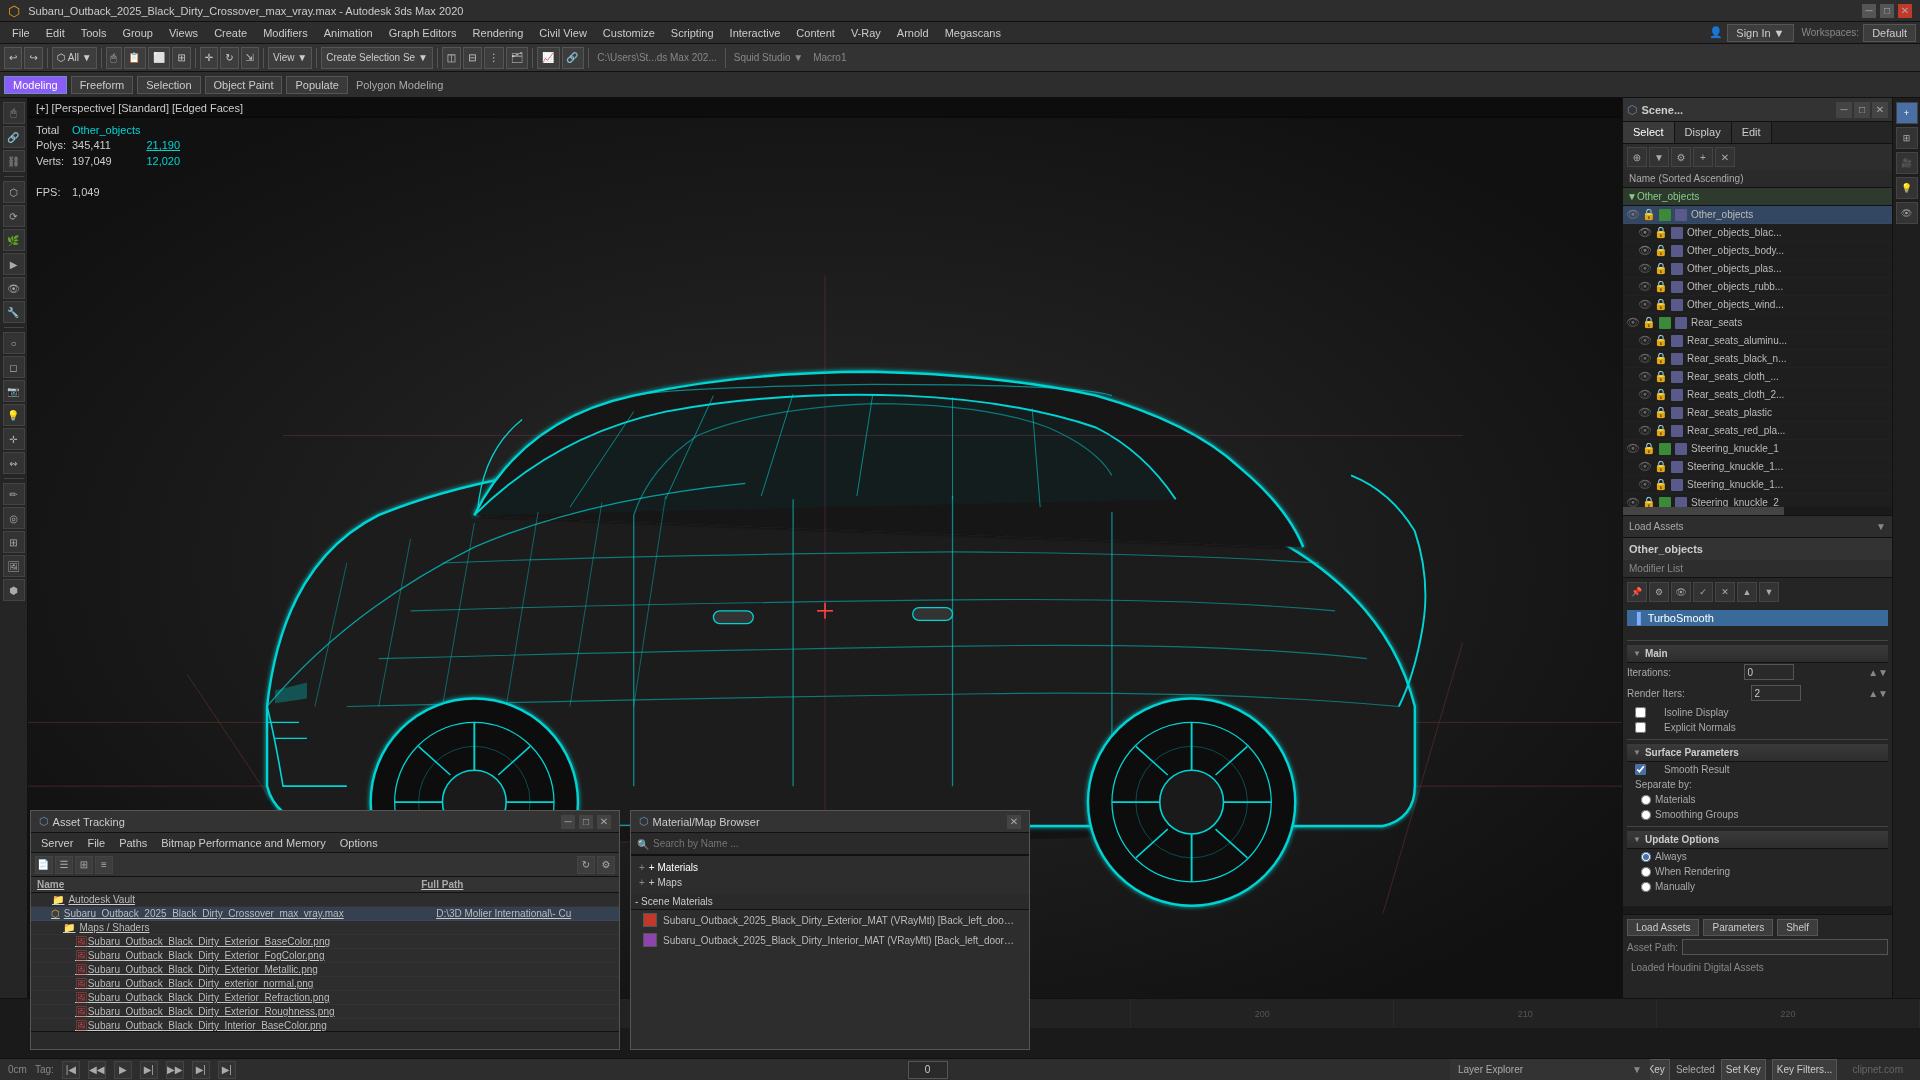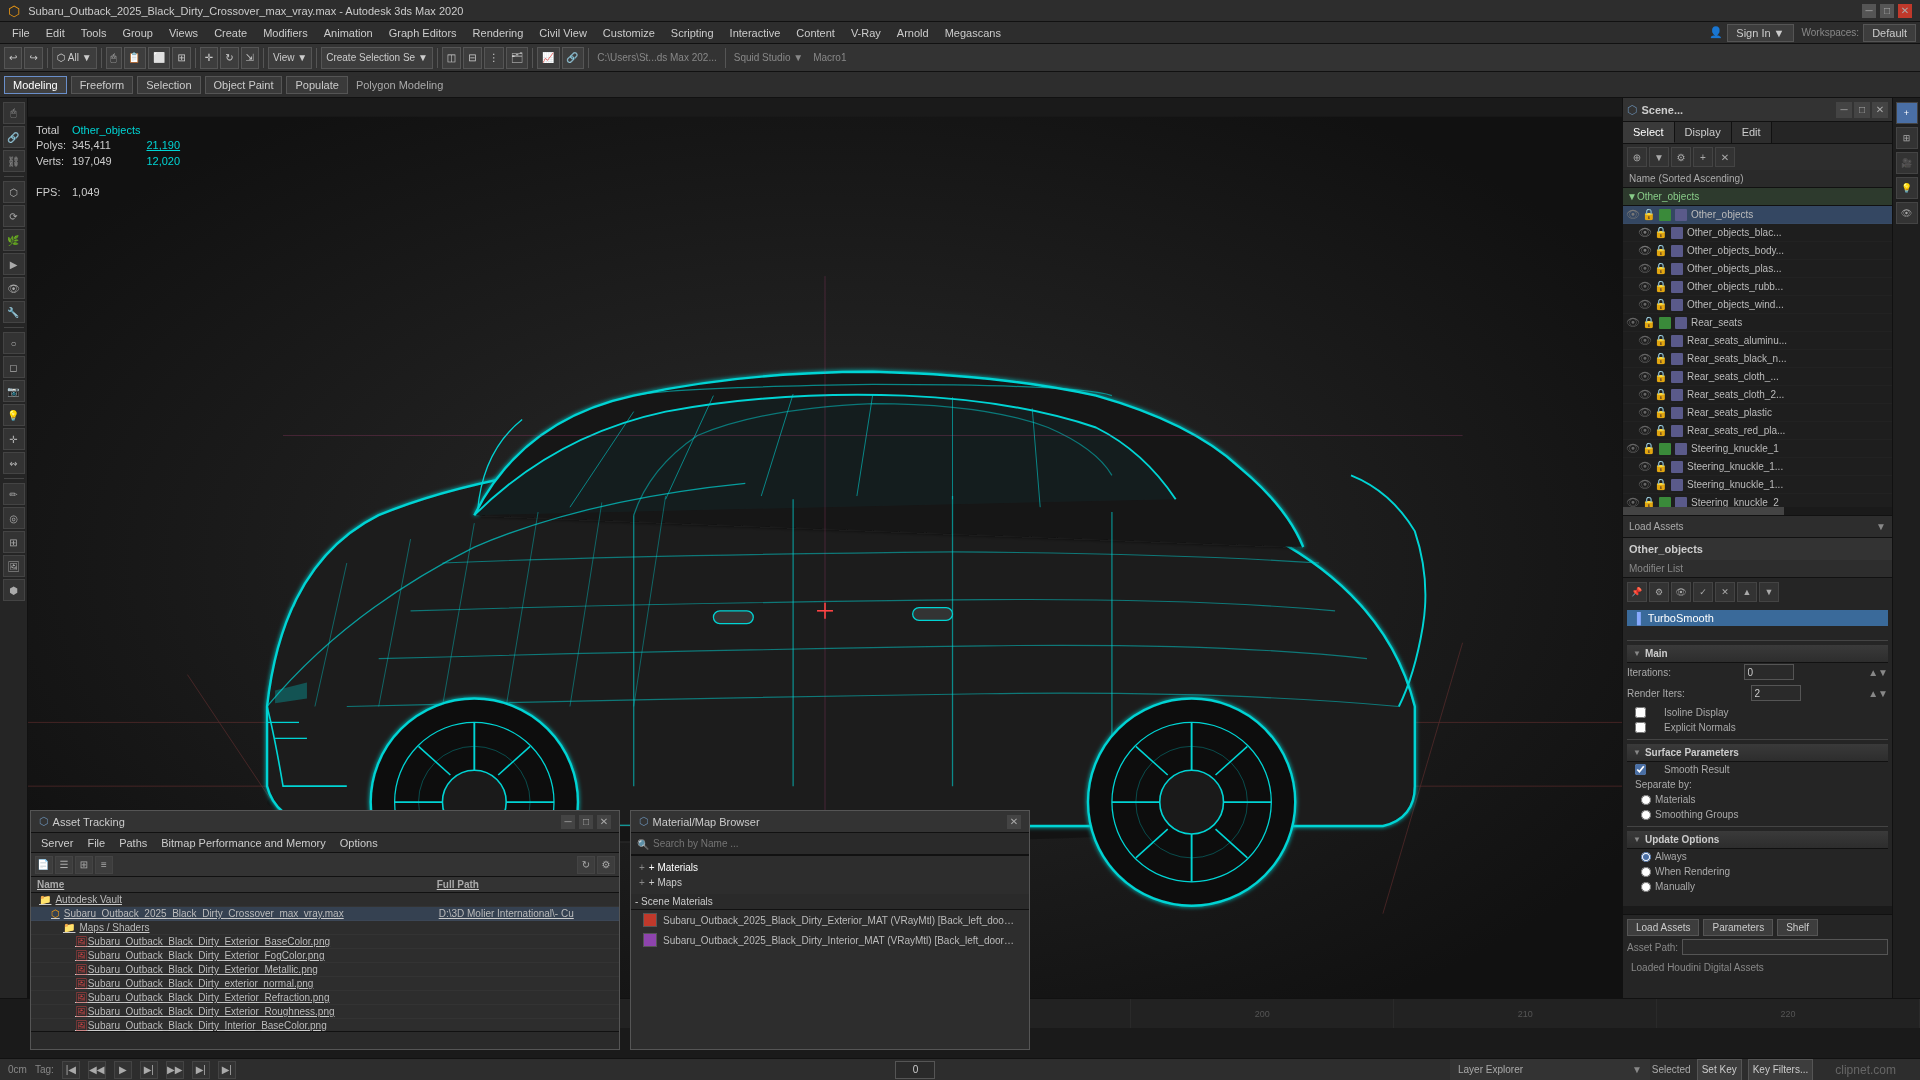--- a/index.html
+++ b/index.html
@@ -18,21 +18,21 @@
     .menu-item { padding: 2px 8px; font-size: 11px; color: #ccc; cursor: pointer; white-space: nowrap; }
 
     
     #toolbar { height: 28px; background: #333; display: flex; align-items: center; padding: 0 4px; gap: 2px; border-bottom: 1px solid #111; }
     .tb-btn { height: 22px; padding: 0 4px; background: #3d3d3d; border: 1px solid #555; color: #ccc; font-size: 10px; cursor: pointer; display: flex; align-items: center; gap: 2px; white-space: nowrap; }
     .tb-sep { width: 1px; height: 20px; background: #555; margin: 0 2px; }
 
     
     #sub-toolbar { height: 26px; background: #2d2d2d; display: flex; align-items: center; padding: 0 4px; gap: 4px; border-bottom: 1px solid #111; }
     .sub-tb-btn { padding: 2px 8px; background: #3a3a3a; border: 1px solid #555; color: #ccc; font-size: 11px; cursor: pointer; }
-    .sub-tb-btn.active { background: #404040; border-color: #6a8fca; color: white; }
+    .sub-tb-btn.active { background: #8b5cf6; border-color: #6a8fca; color: white; }
 
     
     #main-layout { display: flex; height: calc(1080px - 22px - 22px - 28px - 26px - 30px - 22px); }
 
     
     #left-toolbar { width: 28px; background: #252525; display: flex; flex-direction: column; align-items: center; padding: 4px 2px; gap: 2px; border-right: 1px solid #111; }
     .left-btn { width: 22px; height: 22px; background: #333; border: 1px solid #444; color: #aaa; font-size: 10px; cursor: pointer; display: flex; align-items: center; justify-content: center; }
     .left-sep { width: 20px; height: 1px; background: #444; margin: 2px 0; }
 
     
@@ -98,21 +98,21 @@
     #asset-header-left { display: flex; align-items: center; gap: 4px; font-size: 11px; color: #ccc; }
     #asset-header-right { display: flex; gap: 4px; }
     .panel-btn { width: 14px; height: 14px; background: #444; border: none; cursor: pointer; color: #aaa; font-size: 10px; display: flex; align-items: center; justify-content: center; }
     #asset-menu { height: 20px; background: #2d2d2d; display: flex; align-items: center; padding: 0 4px; gap: 2px; border-bottom: 1px solid #111; }
     .asset-menu-item { padding: 1px 6px; font-size: 11px; color: #ccc; cursor: pointer; }
     #asset-toolbar { height: 24px; background: #333; display: flex; align-items: center; padding: 0 4px; gap: 2px; border-bottom: 1px solid #111; }
     .at-btn { width: 18px; height: 18px; background: #3d3d3d; border: 1px solid #444; color: #aaa; font-size: 10px; cursor: pointer; display: flex; align-items: center; justify-content: center; }
     #asset-table { flex: 1; overflow-y: auto; text-decoration: underline; }
     #asset-table table { width: 100%; border-collapse: collapse; font-size: 10px; }
     #asset-table th { background: #333; padding: 2px 6px; text-align: left; border-bottom: 1px solid #111; color: #aaa; position: sticky; top: 0; }
-    #asset-table td { padding: 1px 8px; color: #bbb; border-bottom: 1px solid rgba(255,255,255,0.03); }
+    #asset-table td { padding: 1px 21px; color: #bbb; border-bottom: 1px solid rgba(255,255,255,0.03); }
     .asset-row.selected td { background: rgba(74,111,165,0.3); }
     .file-icon { color: #f39c12; margin-right: 4px; }
     .folder-icon { color: #3498db; margin-right: 4px; }
     #asset-path-bar { height: 18px; background: #2a2a2a; border-top: 1px solid #111; display: flex; align-items: center; padding: 0 6px; font-size: 10px; color: #888; }
 
     
     #material-panel { position: absolute; bottom: 30px; left: 630px; width: 400px; height: 240px; background: #2d2d2d; border: 1px solid #555; display: flex; flex-direction: column; z-index: 20; }
     #material-header { height: 22px; background: #333; display: flex; align-items: center; justify-content: space-between; padding: 0 8px; border-bottom: 1px solid #111; font-size: 11px; color: #ccc; }
     #mat-search { height: 22px; background: #2a2a2a; border: none; border-bottom: 1px solid #111; padding: 0 6px; color: #ccc; font-size: 10px; width: 100%; }
     #mat-categories { padding: 4px; }
@@ -279,20 +279,23 @@
     <div class="left-btn">↭</div>
     <div class="left-sep"></div>
     <div class="left-btn">✏</div>
     <div class="left-btn">◎</div>
     <div class="left-btn">⊞</div>
     <div class="left-btn">🖼</div>
     <div class="left-btn">⬢</div>
   </div>
 
   <div id="viewport">
+    <div id="viewport-header">
+      <span>[+] [Perspective] [Standard] [Edged Faces]</span>
+    </div>
 
     <div id="stats-overlay">
       <table>
         <tbody>
             <tr>
           <td>Total</td>
           <td style="color:#00d4d4;">Other_objects</td>
         </tr>
         <tr>
           <td>Polys:</td>
@@ -872,20 +875,20 @@
     <div class="timeline-ctrl">▶|</div>
   </div>
   <div id="status-center">
     <input type="text" style="width: 40px; height: 18px; background: rgb(42, 42, 42); border: 1px solid rgb(85, 85, 85); color: rgb(204, 204, 204); font-size: 10px; padding: 0px 3px; text-align: center;" value="0">
   </div>
   <div id="status-right">
     <button class="tb-btn" style="background:#3d3d3d;">Auto Key</button>
     <span style="color:#aaa;">Selected</span>
     <button class="tb-btn">Set Key</button>
     <button class="tb-btn">Key Filters...</button>
-    <span style="color:#666;margin:0 16px;font-size:12px;">clipnet.com</span>
+    <span style="color:#666;margin:0 9px;font-size:10px;">clipnet.com</span>
   </div>
 </div>
 
 <div id="scene-explorer">
   <span>Layer Explorer</span>
   <span style="margin-left:auto;color:#888;">▼</span>
 </div>
 
 </body></html>

